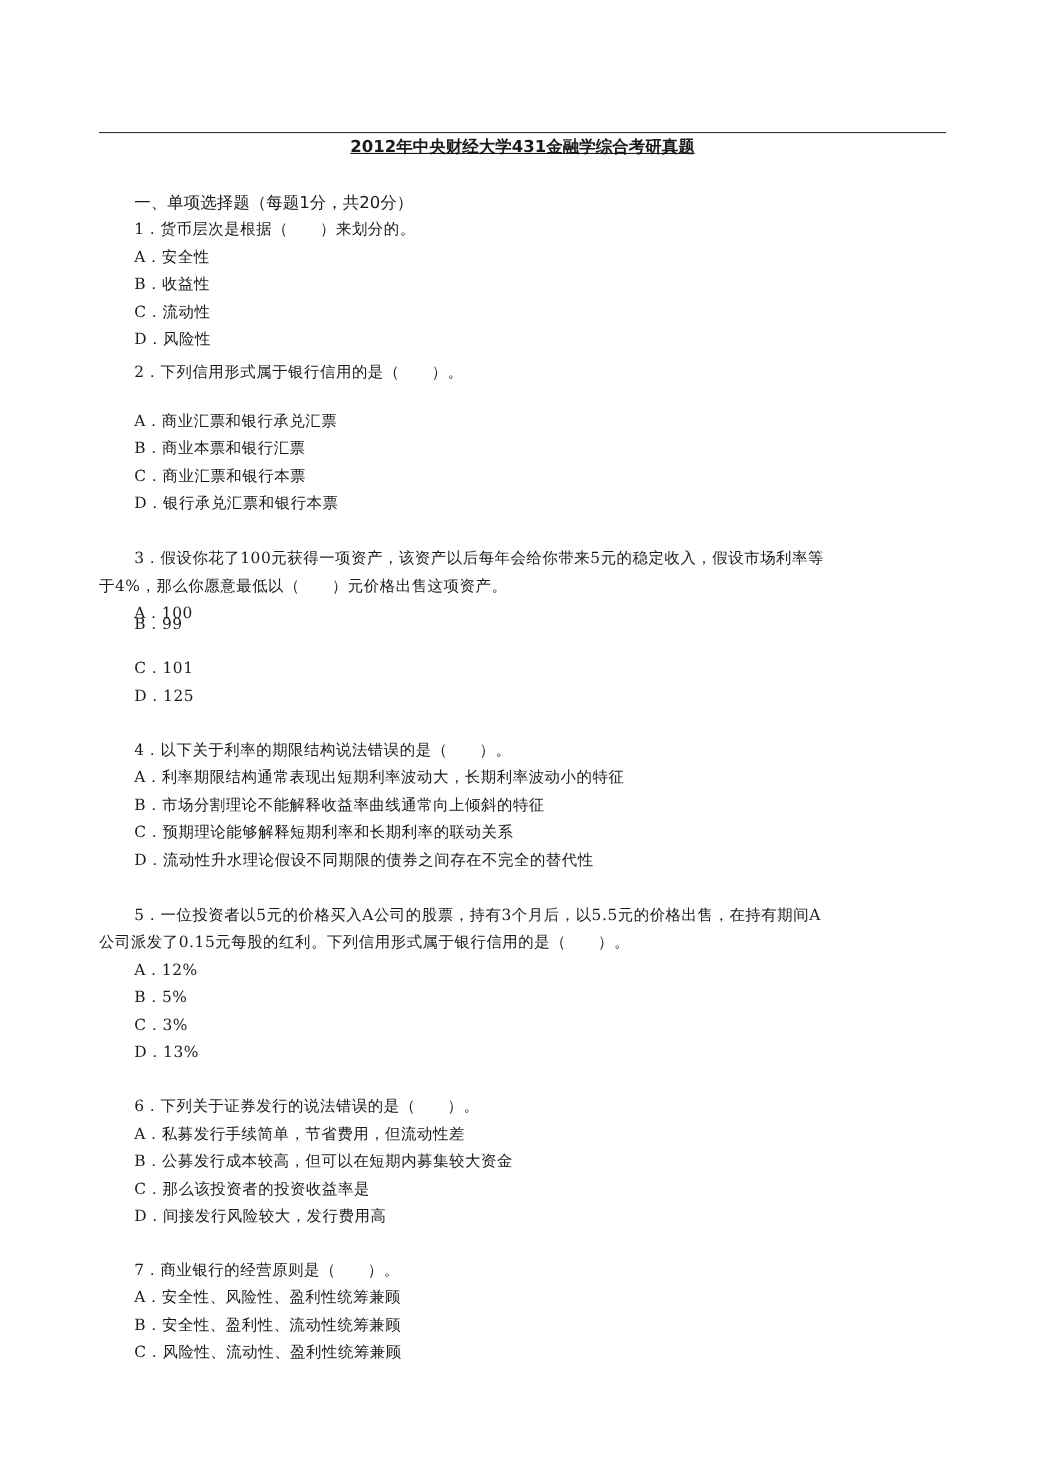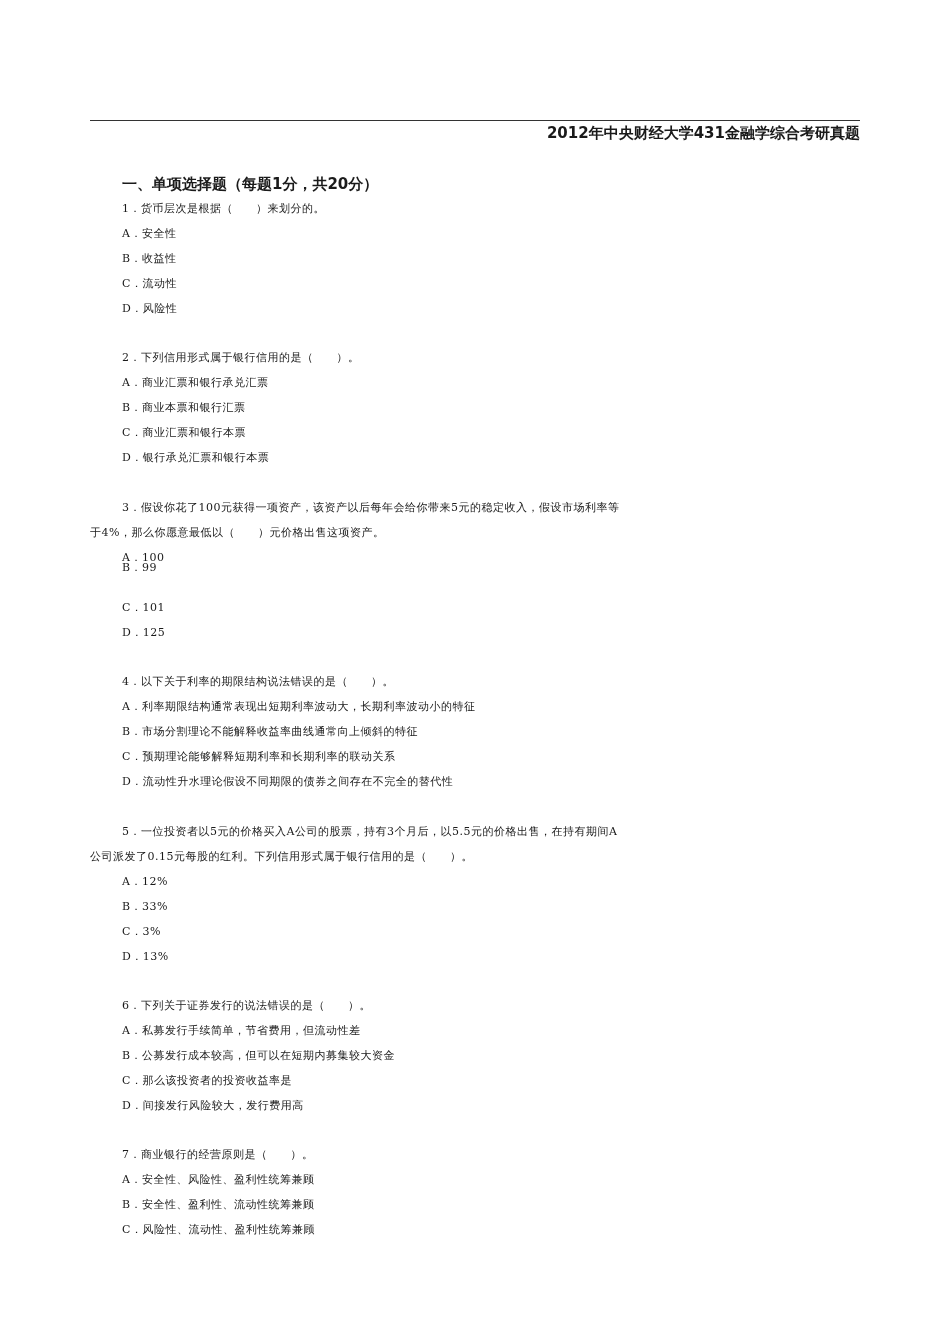--- a/index.html
+++ b/index.html
@@ -1,42 +1,42 @@
 <!DOCTYPE html>
 <html><head>
 <meta charset="utf-8">
 <style>
   html, body { margin: 0; padding: 0; background: #ffffff; }
   body { width: 950px; height: 1344px; position: relative; overflow: hidden;
          font-family: "DejaVu Serif", "Liberation Serif", serif; color: #1a1a1a; }
   .rule { position: absolute; left: 90px; top: 120px; width: 770px; height: 0; border-top: 1px solid #333; }
-  .title { position: absolute; left: 90px; width: 770px; top: 123px; text-align: right;
-           font-family: "DejaVu Sans", "Liberation Sans", sans-serif; font-weight: bold; font-size: 15px; line-height: 20px; }
+  .title { position: absolute; left: 90px; width: 770px; top: 123px; text-align: center;
+           font-family: "DejaVu Sans", "Liberation Sans", sans-serif; font-weight: bold; font-size: 15px; line-height: 20px; text-decoration: underline; }
   .section { position: absolute; left: 122px; top: 174px; font-family: "DejaVu Sans", "Liberation Sans", sans-serif;
-             font-weight: bold; font-size: 15px; line-height: 20px; }
-  .line { position: absolute; font-size: 11px; line-height: 20px; white-space: nowrap; letter-spacing: 0.5px; }
+             font-weight: normal; font-size: 15px; line-height: 20px; }
+  .line { position: absolute; font-size: 14px; line-height: 20px; white-space: nowrap; letter-spacing: 0.5px; }
   .indent { left: 122px; }
   .wrapfirst { left: 122px; }
   .wrapcont { left: 90px; }
 </style>
 </head>
 <body>
 
 <div>
   <div class="rule"></div>
   <div class="title">2012年中央财经大学431金融学综合考研真题</div>
   <div class="section">一、单项选择题（每题1分，共20分）</div>
 
   <div class="line indent" style="top:199px">1．货币层次是根据（　　）来划分的。</div>
   <div class="line indent" style="top:224px">A．安全性</div>
   <div class="line indent" style="top:249px">B．收益性</div>
   <div class="line indent" style="top:274px">C．流动性</div>
   <div class="line indent" style="top:299px">D．风险性</div>
 
-  <div class="line indent" style="top:348px">2．下列信用形式属于银行信用的是（　　）。</div>
+  <div class="line indent" style="top:329px">2．下列信用形式属于银行信用的是（　　）。</div>
   <div class="line indent" style="top:373px">A．商业汇票和银行承兑汇票</div>
   <div class="line indent" style="top:398px">B．商业本票和银行汇票</div>
   <div class="line indent" style="top:423px">C．商业汇票和银行本票</div>
   <div class="line indent" style="top:448px">D．银行承兑汇票和银行本票</div>
 
   <div class="line wrapfirst" style="top:498px">3．假设你花了100元获得一项资产，该资产以后每年会给你带来5元的稳定收入，假设市场利率等</div>
   <div class="line wrapcont" style="top:523px">于4%，那么你愿意最低以（　　）元价格出售这项资产。</div>
   <div class="line indent" style="top:548px">A．100</div>
   <div class="line indent" style="top:558px">B．99</div>
   <div class="line indent" style="top:598px">C．101</div>
@@ -44,21 +44,21 @@
 
   <div class="line indent" style="top:672px">4．以下关于利率的期限结构说法错误的是（　　）。</div>
   <div class="line indent" style="top:697px">A．利率期限结构通常表现出短期利率波动大，长期利率波动小的特征</div>
   <div class="line indent" style="top:722px">B．市场分割理论不能解释收益率曲线通常向上倾斜的特征</div>
   <div class="line indent" style="top:747px">C．预期理论能够解释短期利率和长期利率的联动关系</div>
   <div class="line indent" style="top:772px">D．流动性升水理论假设不同期限的债券之间存在不完全的替代性</div>
 
   <div class="line wrapfirst" style="top:822px">5．一位投资者以5元的价格买入A公司的股票，持有3个月后，以5.5元的价格出售，在持有期间A</div>
   <div class="line wrapcont" style="top:847px">公司派发了0.15元每股的红利。下列信用形式属于银行信用的是（　　）。</div>
   <div class="line indent" style="top:872px">A．12%</div>
-  <div class="line indent" style="top:897px">B．33%</div>
+  <div class="line indent" style="top:897px">B．5%</div>
   <div class="line indent" style="top:922px">C．3%</div>
   <div class="line indent" style="top:947px">D．13%</div>
 
   <div class="line indent" style="top:996px">6．下列关于证券发行的说法错误的是（　　）。</div>
   <div class="line indent" style="top:1021px">A．私募发行手续简单，节省费用，但流动性差</div>
   <div class="line indent" style="top:1046px">B．公募发行成本较高，但可以在短期内募集较大资金</div>
   <div class="line indent" style="top:1071px">C．那么该投资者的投资收益率是</div>
   <div class="line indent" style="top:1096px">D．间接发行风险较大，发行费用高</div>
 
   <div class="line indent" style="top:1145px">7．商业银行的经营原则是（　　）。</div>

